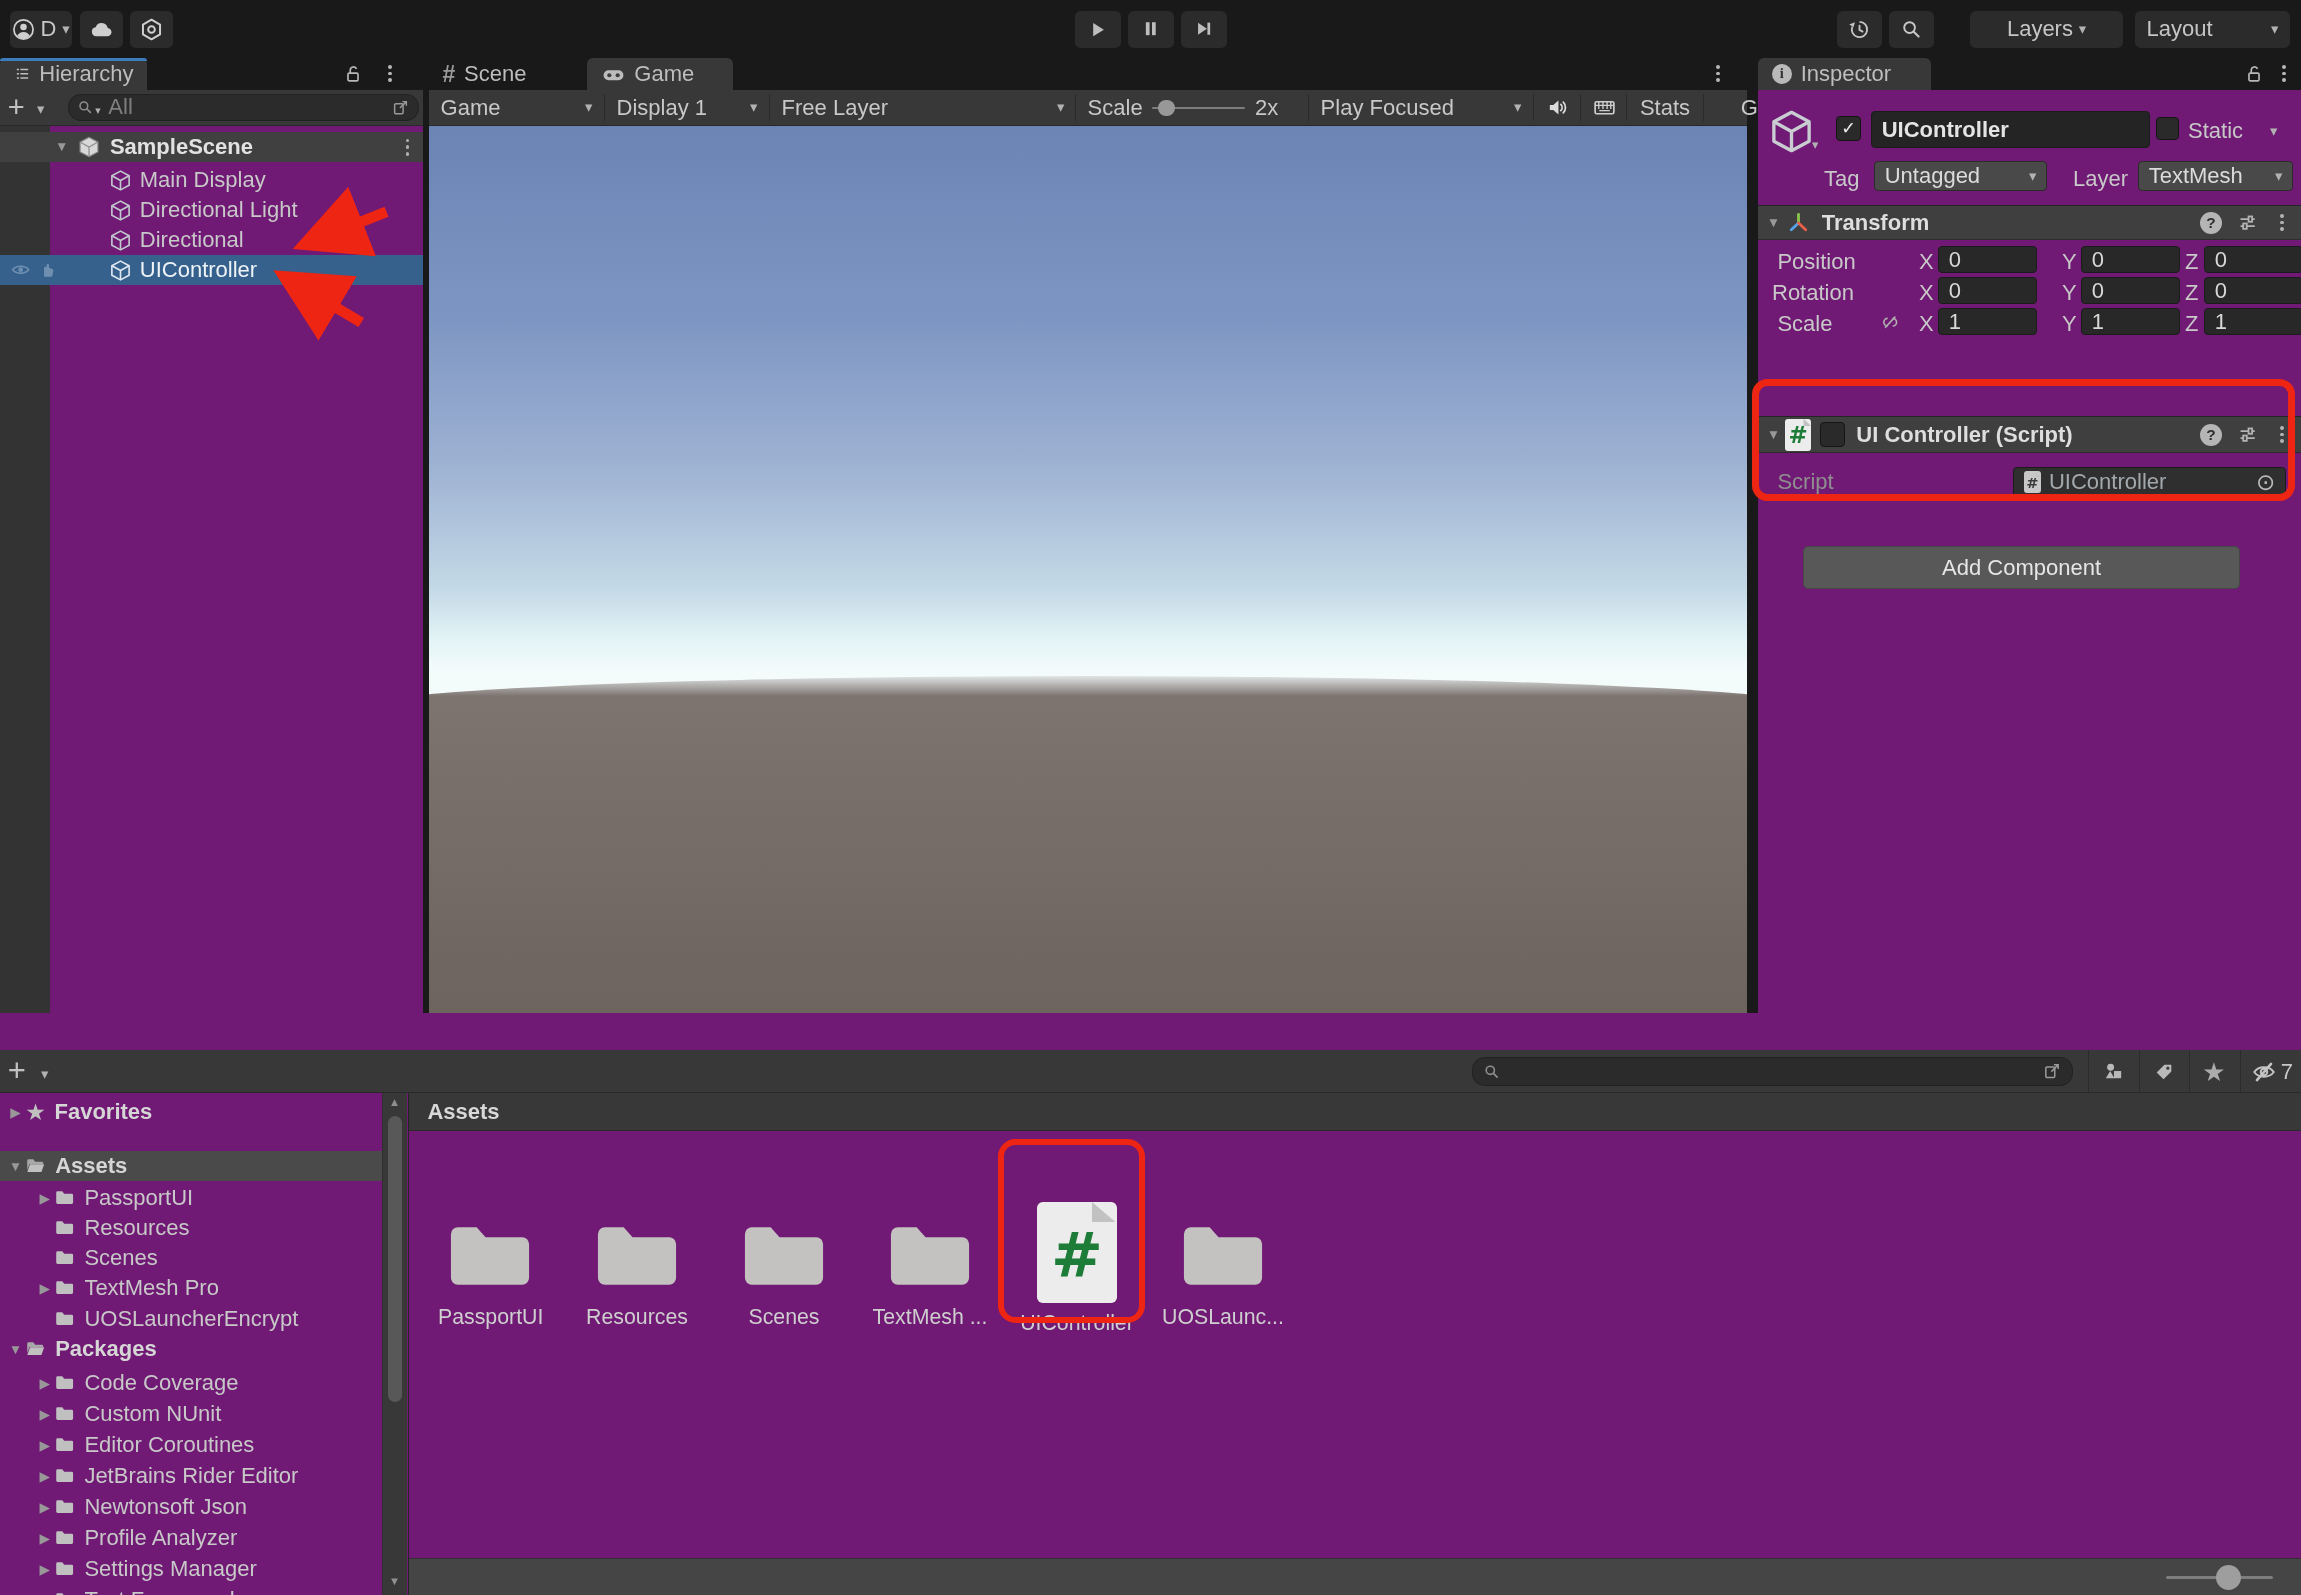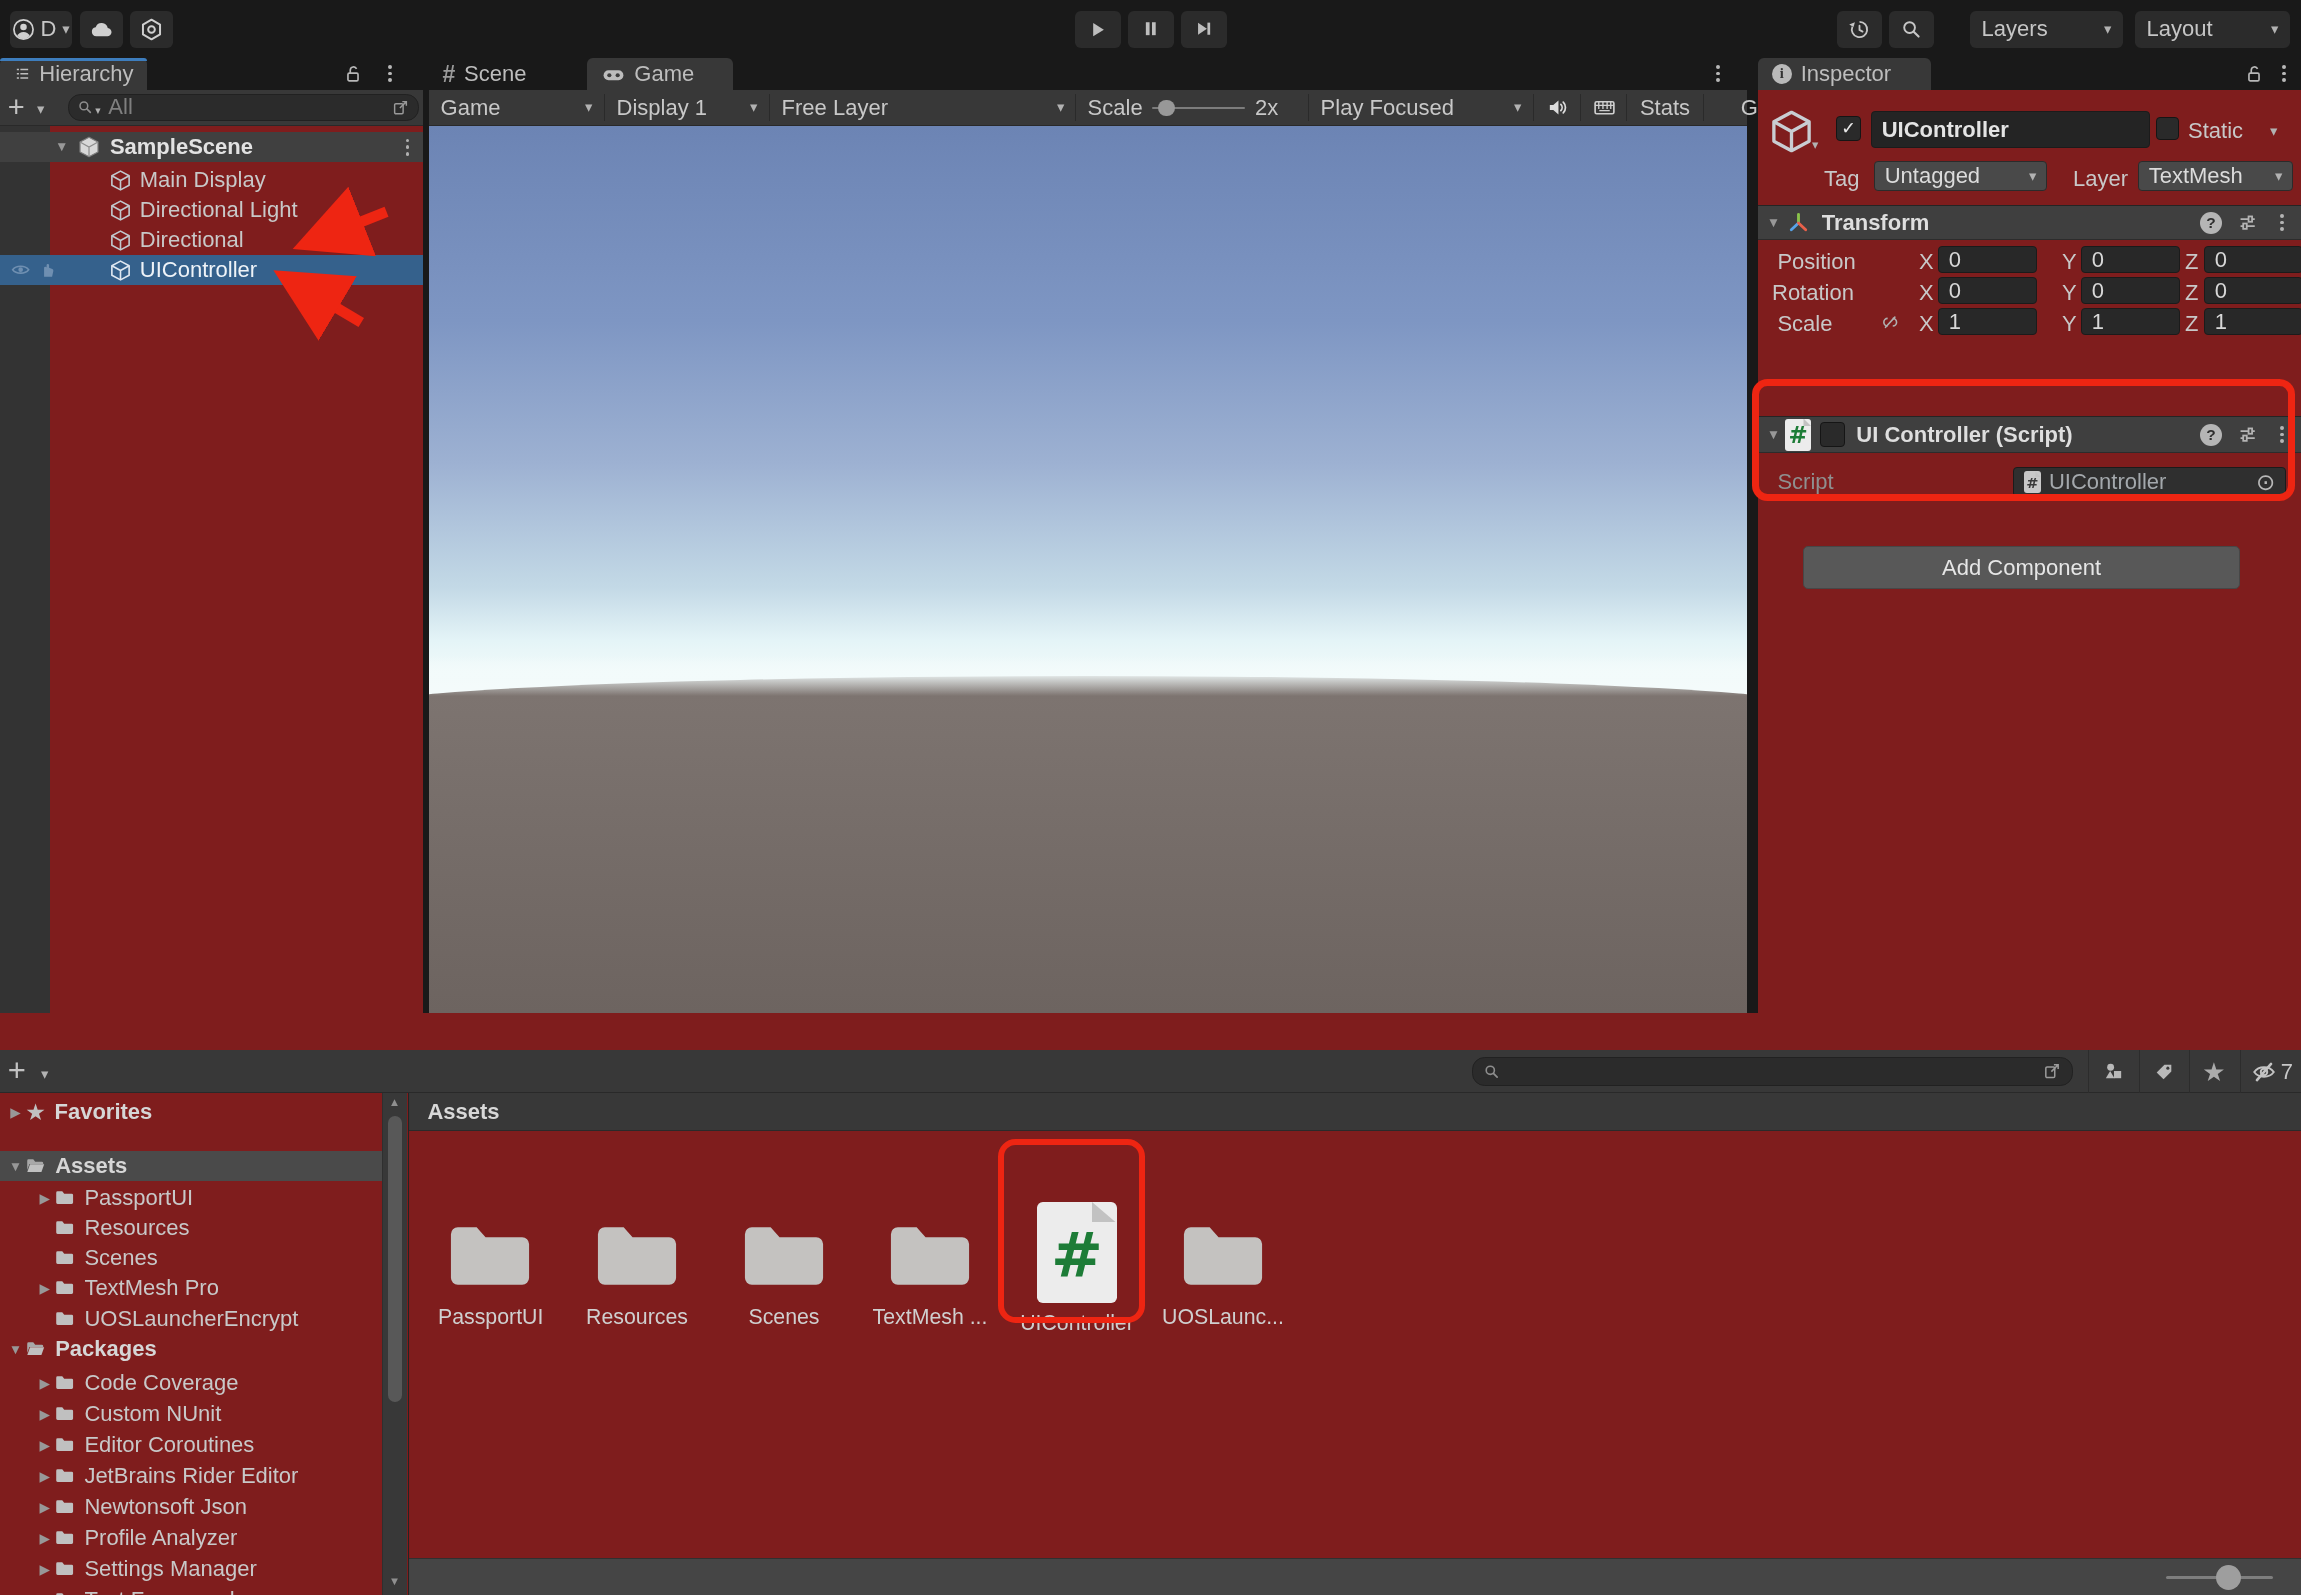--- a/index.html
+++ b/index.html
@@ -8,21 +8,21 @@
   .abs{position:absolute}
   .flex{display:flex;align-items:center}
   svg{display:block}
   .dots{display:flex;flex-direction:column;gap:2.9px;align-items:center}
   .dots i{width:3.9px;height:3.9px;border-radius:50%;background:currentColor;display:block}
   .caret{font-size:14.6px;color:#b2b2b2;line-height:1}
   .fold{font-size:13.6px;color:#989898;width:19.4px;text-align:center}
   
   .tbtn{position:absolute;top:10.7px;height:37px;background:#2b2b2b;border-radius:5.8px;display:flex;align-items:center;justify-content:center;gap:5.8px;color:#c6c6c6}
   
-  .panel{position:absolute;background:#7f1d1d}
+  .panel{position:absolute;background:#701a75}
   .tabstrip{position:absolute;left:0;top:0;right:0;height:32px;background:#191919}
   .tab{position:absolute;top:0;height:32px;display:flex;align-items:center;gap:8.7px;padding:0 13.6px;color:#bdbdbd;box-sizing:border-box}
   .tab.active{background:#383838;border-radius:5.8px 5.8px 0 0}
   .focus-line{position:absolute;top:0;left:0;right:0;height:2.9px;background:#3d7dbd;border-radius:5.8px 5.8px 0 0}
   .ptoolbar{position:absolute;left:0;right:0;height:36px;background:#383838;border-bottom:1px solid #292929;box-sizing:border-box}
   .searchfield{position:absolute;background:#2b2b2b;border:1px solid #212121;border-radius:12.6px;display:flex;align-items:center;color:#7f7f7f;box-sizing:border-box}
   
   .hrow{position:absolute;left:0;right:0;height:30px;display:flex;align-items:center}
   .hrow .icube{width:23px;height:23px;margin-left:109px}
   .hrow.sel{background:#35618c;color:#eef3f8}
@@ -119,21 +119,21 @@
         <path d="M1.8 5.4 L5 9.6 L8.2 5.4 Z" fill="#c6c6c6" transform="rotate(-22 5 7.5)"></path>
         <path d="M12 8 v4.4 l3.2 1.8" fill="none" stroke="#c6c6c6" stroke-width="1.9" stroke-linecap="round"></path>
       </svg>
     </div>
     <div class="tbtn" style="left:1889px;width:45px">
       <svg width="23" height="23" viewBox="0 0 24 24">
         <circle cx="10" cy="10" r="5.6" fill="none" stroke="#c6c6c6" stroke-width="2"></circle>
         <path d="M14.3 14.3 L19.4 19.4" stroke="#c6c6c6" stroke-width="2.2" stroke-linecap="round"></path>
       </svg>
     </div>
-    <div class="tbtn" style="left:1970px;width:153px;justify-content:space-between;padding:0 11.6px;box-sizing:border-box">
+    <div class="tbtn" style="left:1970px;width:153px;padding:0 11.6px;box-sizing:border-box">
       <span>Layers</span>
       <span class="caret">▾</span>
     </div>
     <div class="tbtn" style="left:2135px;width:155px;justify-content:space-between;padding:0 11.6px;box-sizing:border-box">
       <span>Layout</span>
       <span class="caret">▾</span>
     </div>
   </div>
 
   <div class="panel" style="left:0;top:58px;width:423px;height:955px">

